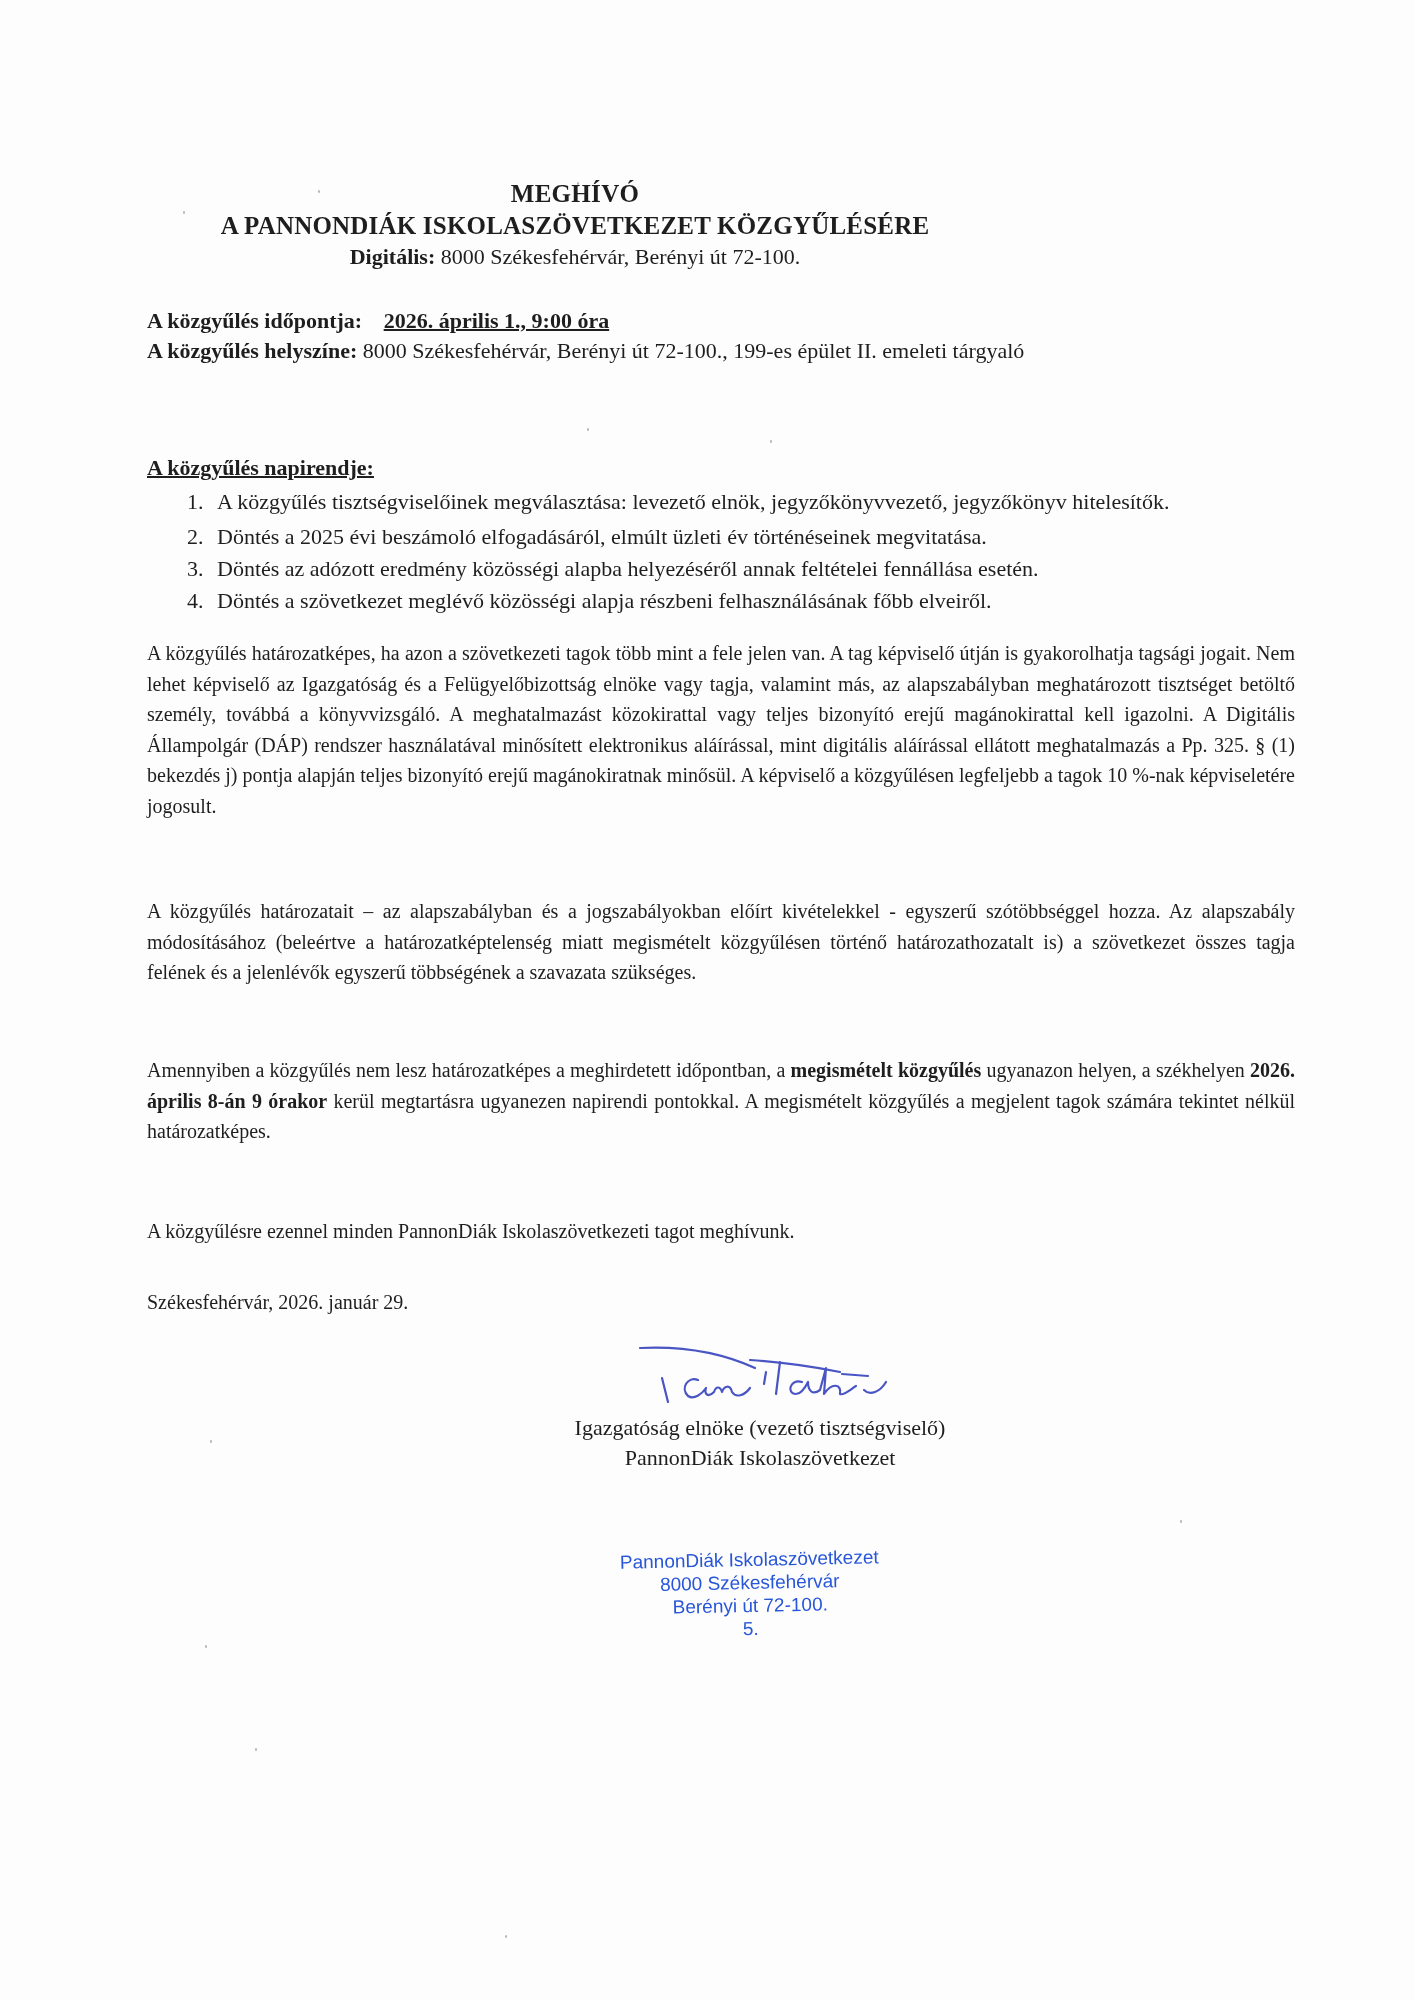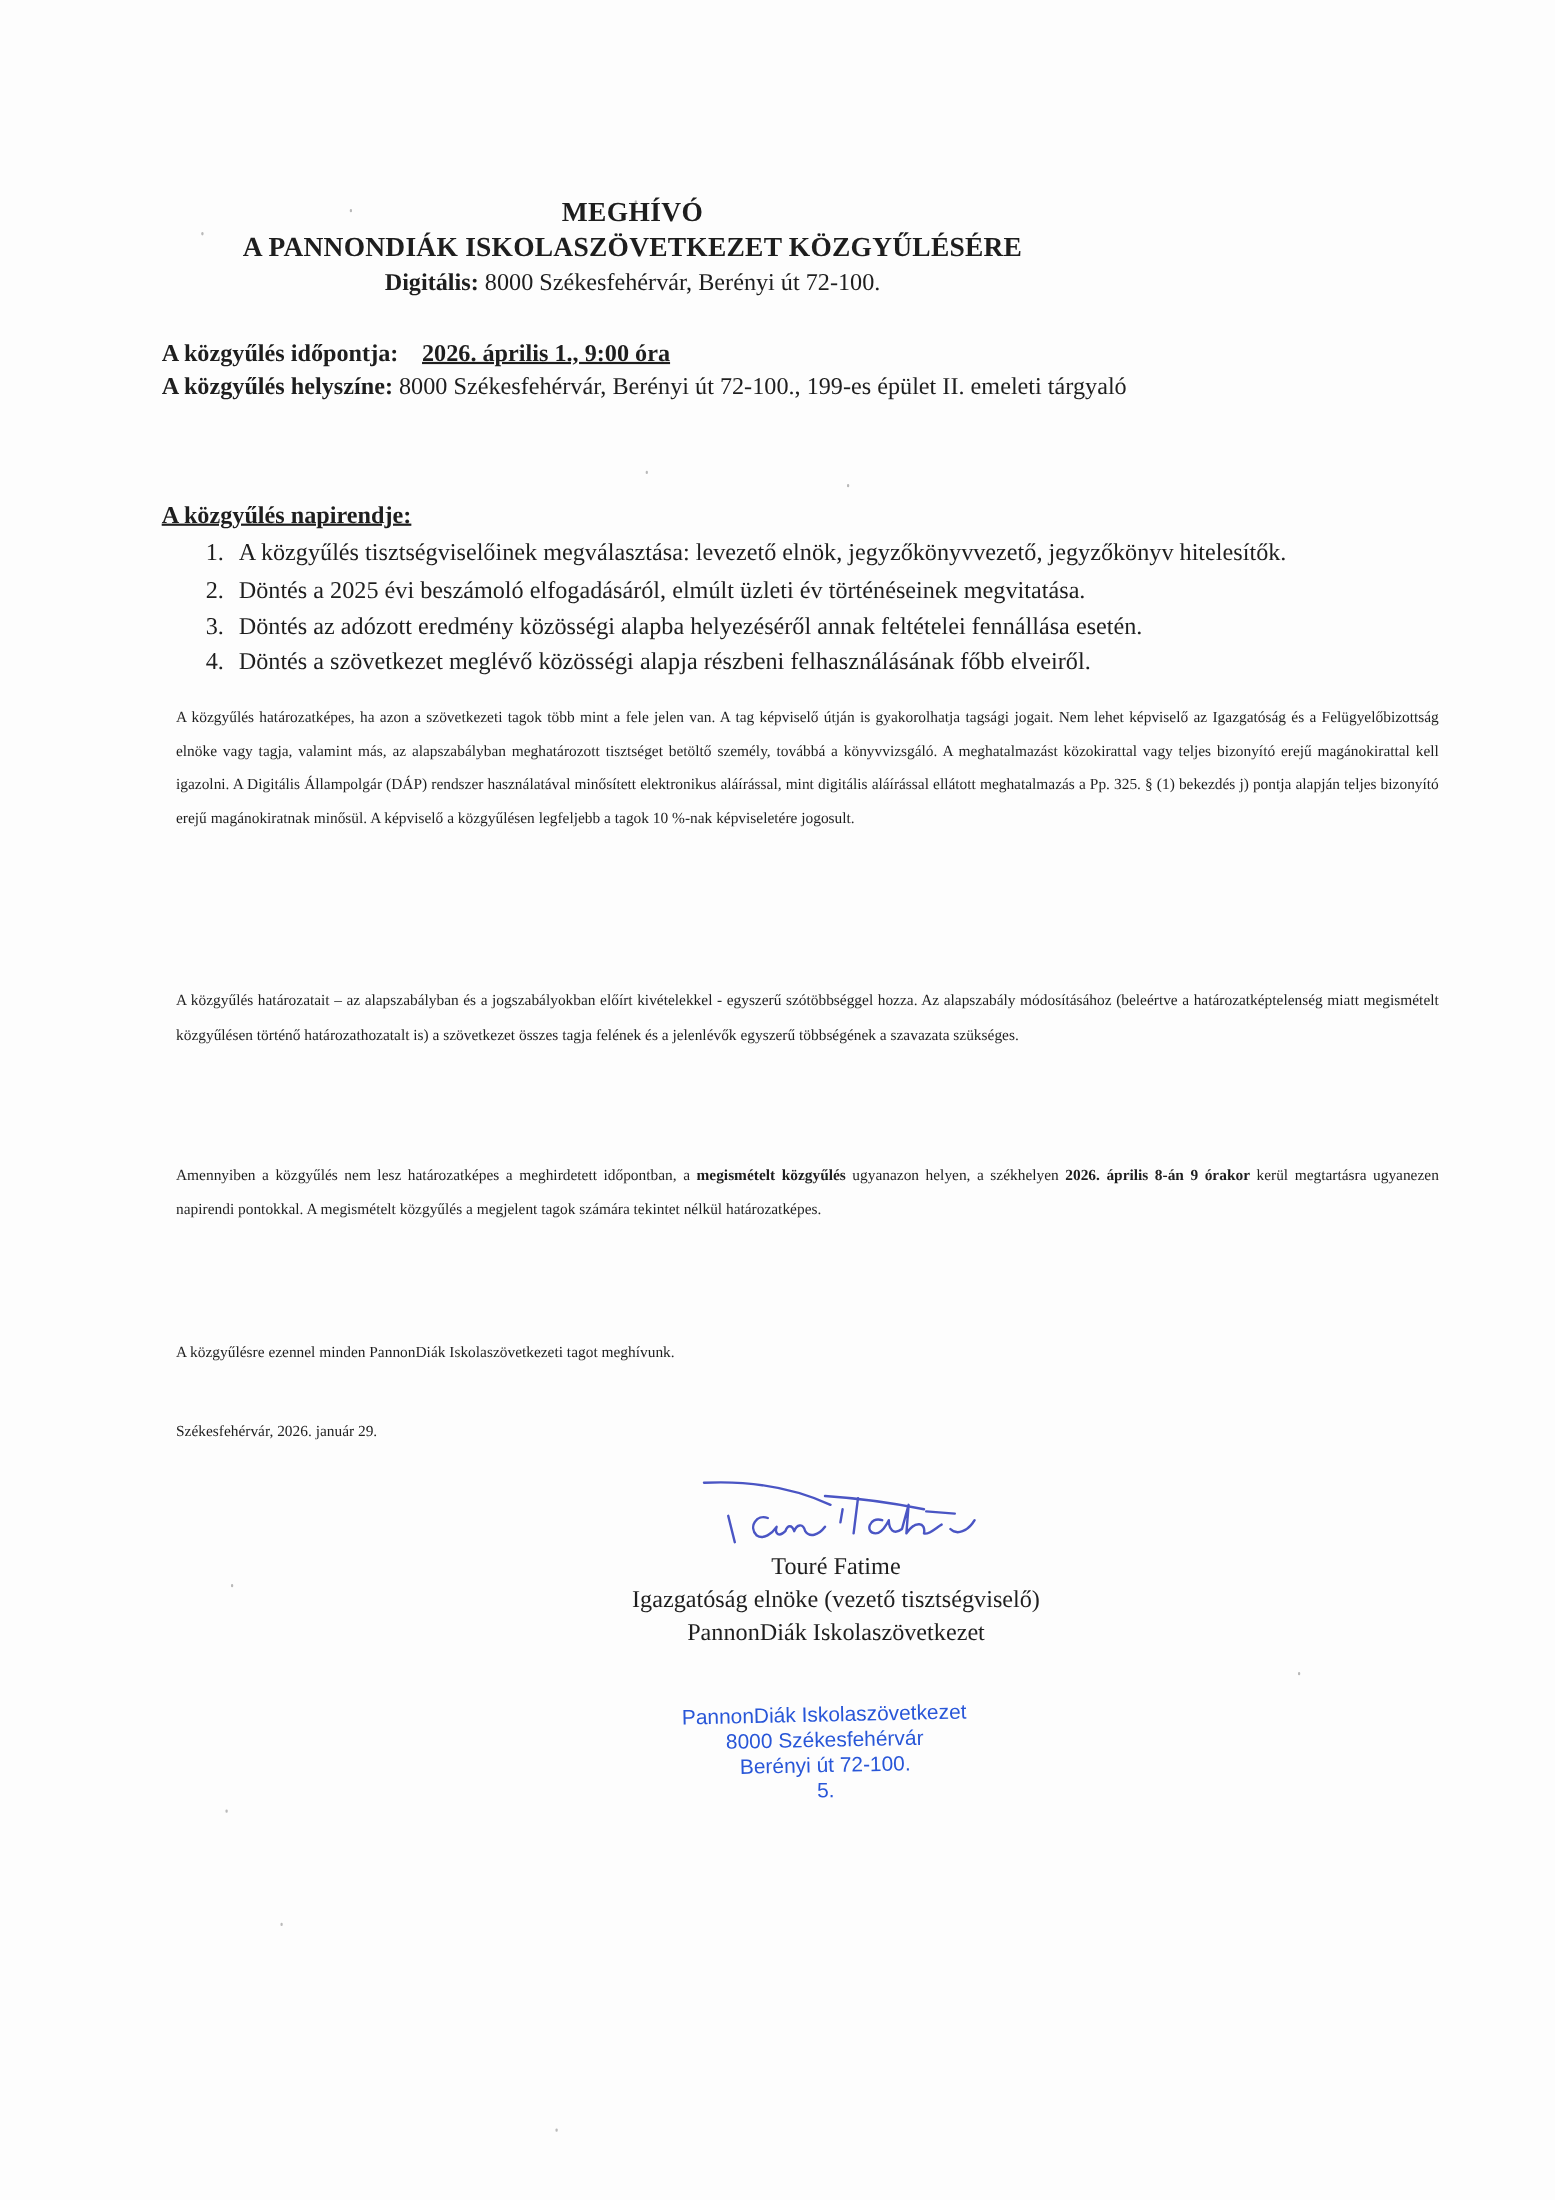--- a/index.html
+++ b/index.html
@@ -23,21 +23,21 @@
   .meta { position: absolute; left: 147px; top: 306px; font-size: 22px; line-height: 30px; }
   .u { text-decoration: underline; text-decoration-thickness: 2px; margin-left: 16px; }
 
   .agenda { position: absolute; left: 147px; top: 405px; width: 1150px; font-size: 22px; }
   .agenda .head { font-weight: bold; text-decoration: underline; text-decoration-thickness: 2px; line-height: 30px; margin-top: 48px; }
   .agenda ol { margin: 0; padding: 0; list-style: none; }
   .agenda li { position: relative; padding-left: 70px; line-height: 32px; }
   .agenda li .num { position: absolute; left: 40px; top: 0; }
   .agenda li.first { line-height: 38px; margin-bottom: 0px; }
 
-  .para { position: absolute; left: 160px; width: 1148px; font-size: 14px; line-height: 30.5px; text-align: justify; }
+  .para { position: absolute; left: 147px; width: 1148px; font-size: 20px; line-height: 30.5px; text-align: justify; }
   .p1 { top: 638px; }
   .p2 { top: 896px; }
   .p3 { top: 1055px; }
   .p4 { top: 1216px; }
   .p5 { top: 1287px; }
 
   .sign { position: absolute; left: 480px; top: 1338px; width: 560px; text-align: center; }
   .sign svg { display: block; margin: 0 auto; }
   .sign .name { font-size: 22px; line-height: 30px; margin-top: -4px; }
   .sign .role { font-size: 22px; line-height: 30px; }
@@ -101,21 +101,20 @@
         <path d="M82 40 L 88 64"></path>
         <path d="M118 42 C 108 38, 100 50, 108 58 C 114 62, 122 56, 126 50 C 124 56, 128 60, 134 54 C 136 48, 140 48, 142 54 C 144 48, 150 46, 152 54 C 156 60, 164 58, 170 50"></path>
         <path d="M186 34 L 184 46"></path>
         <path d="M170 22 C 200 24, 230 28, 260 34"></path>
         <path d="M200 24 L 196 56"></path>
         <path d="M222 44 C 210 40, 206 56, 216 56 C 222 56, 226 48, 228 44 C 228 52, 232 58, 240 52 L 246 30 L 244 56 C 252 44, 262 46, 260 56 C 264 58, 272 50, 276 48"></path>
         <path d="M262 36 L 288 38"></path>
         <path d="M284 52 C 290 58, 300 54, 306 44"></path>
       </g>
     </svg>
-    <div class="name">Touré Fatime</div>
     <div class="role">Igazgatóság elnöke (vezető tisztségviselő)</div>
     <div class="org">PannonDiák Iskolaszövetkezet</div>
   </div>
 
   <div class="stamp">
     <div>PannonDiák Iskolaszövetkezet</div>
     <div>8000 Székesfehérvár</div>
     <div>Berényi út 72-100.</div>
     <div>5.</div>
   </div>

